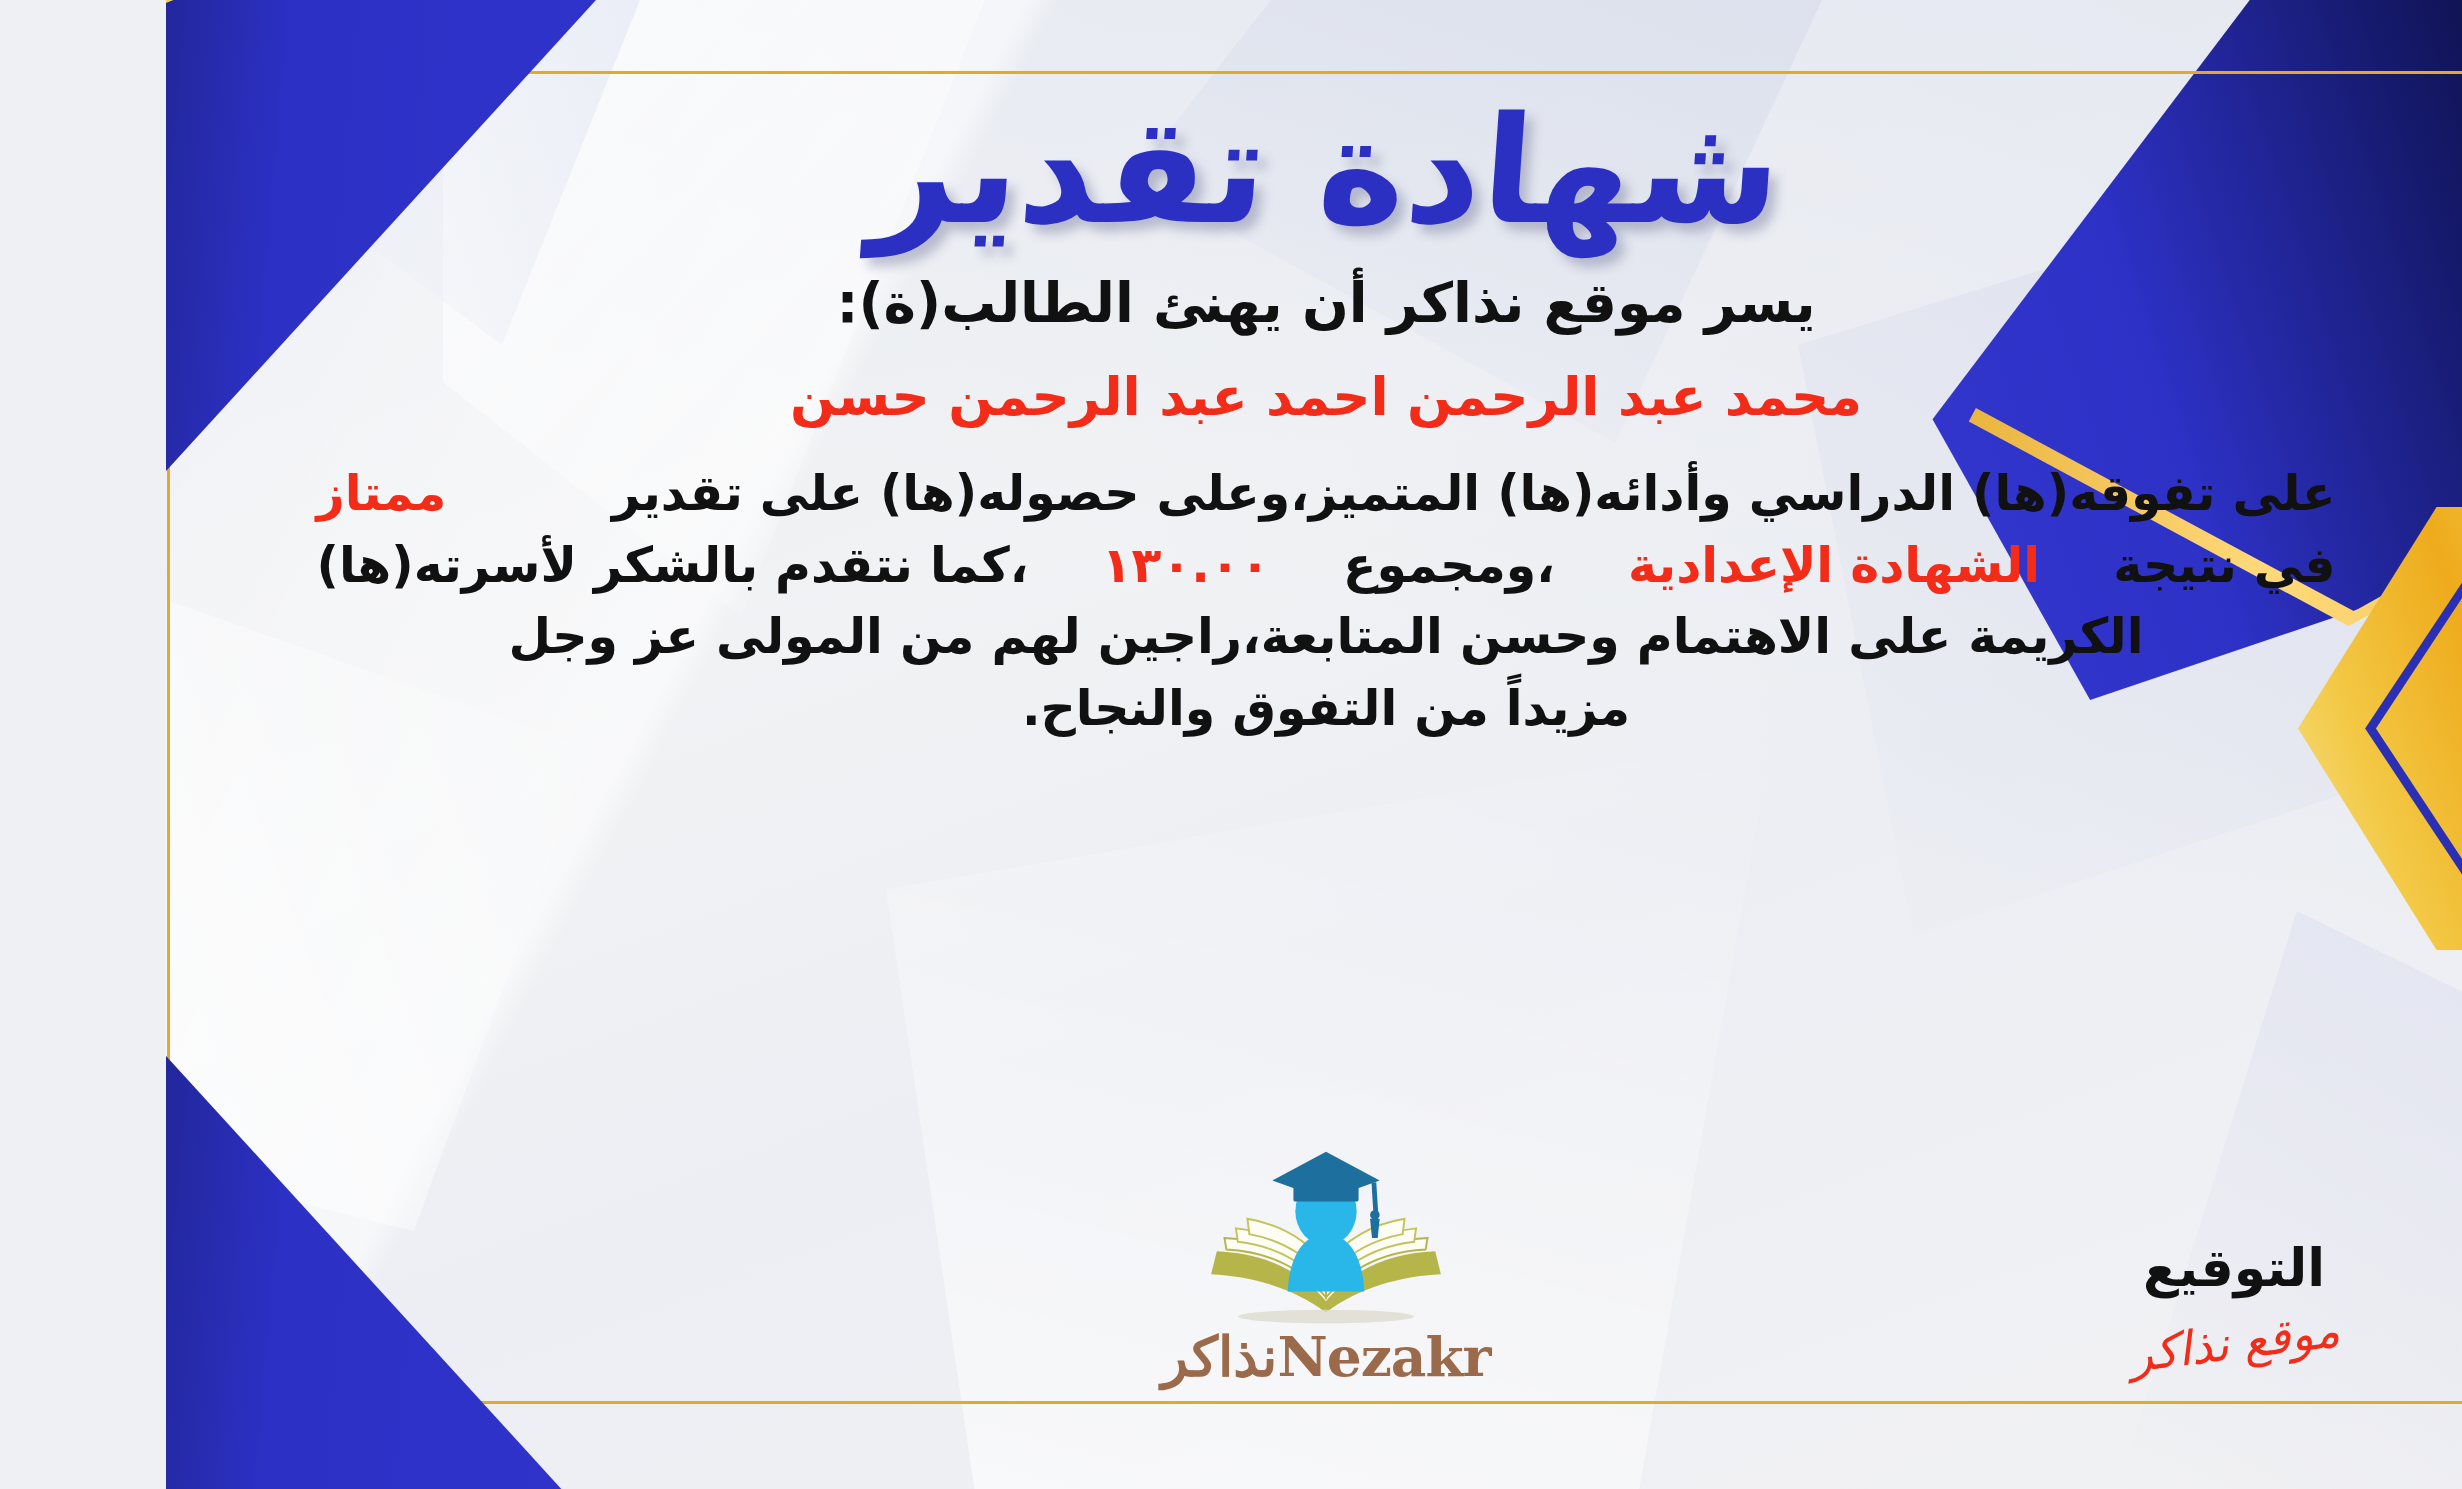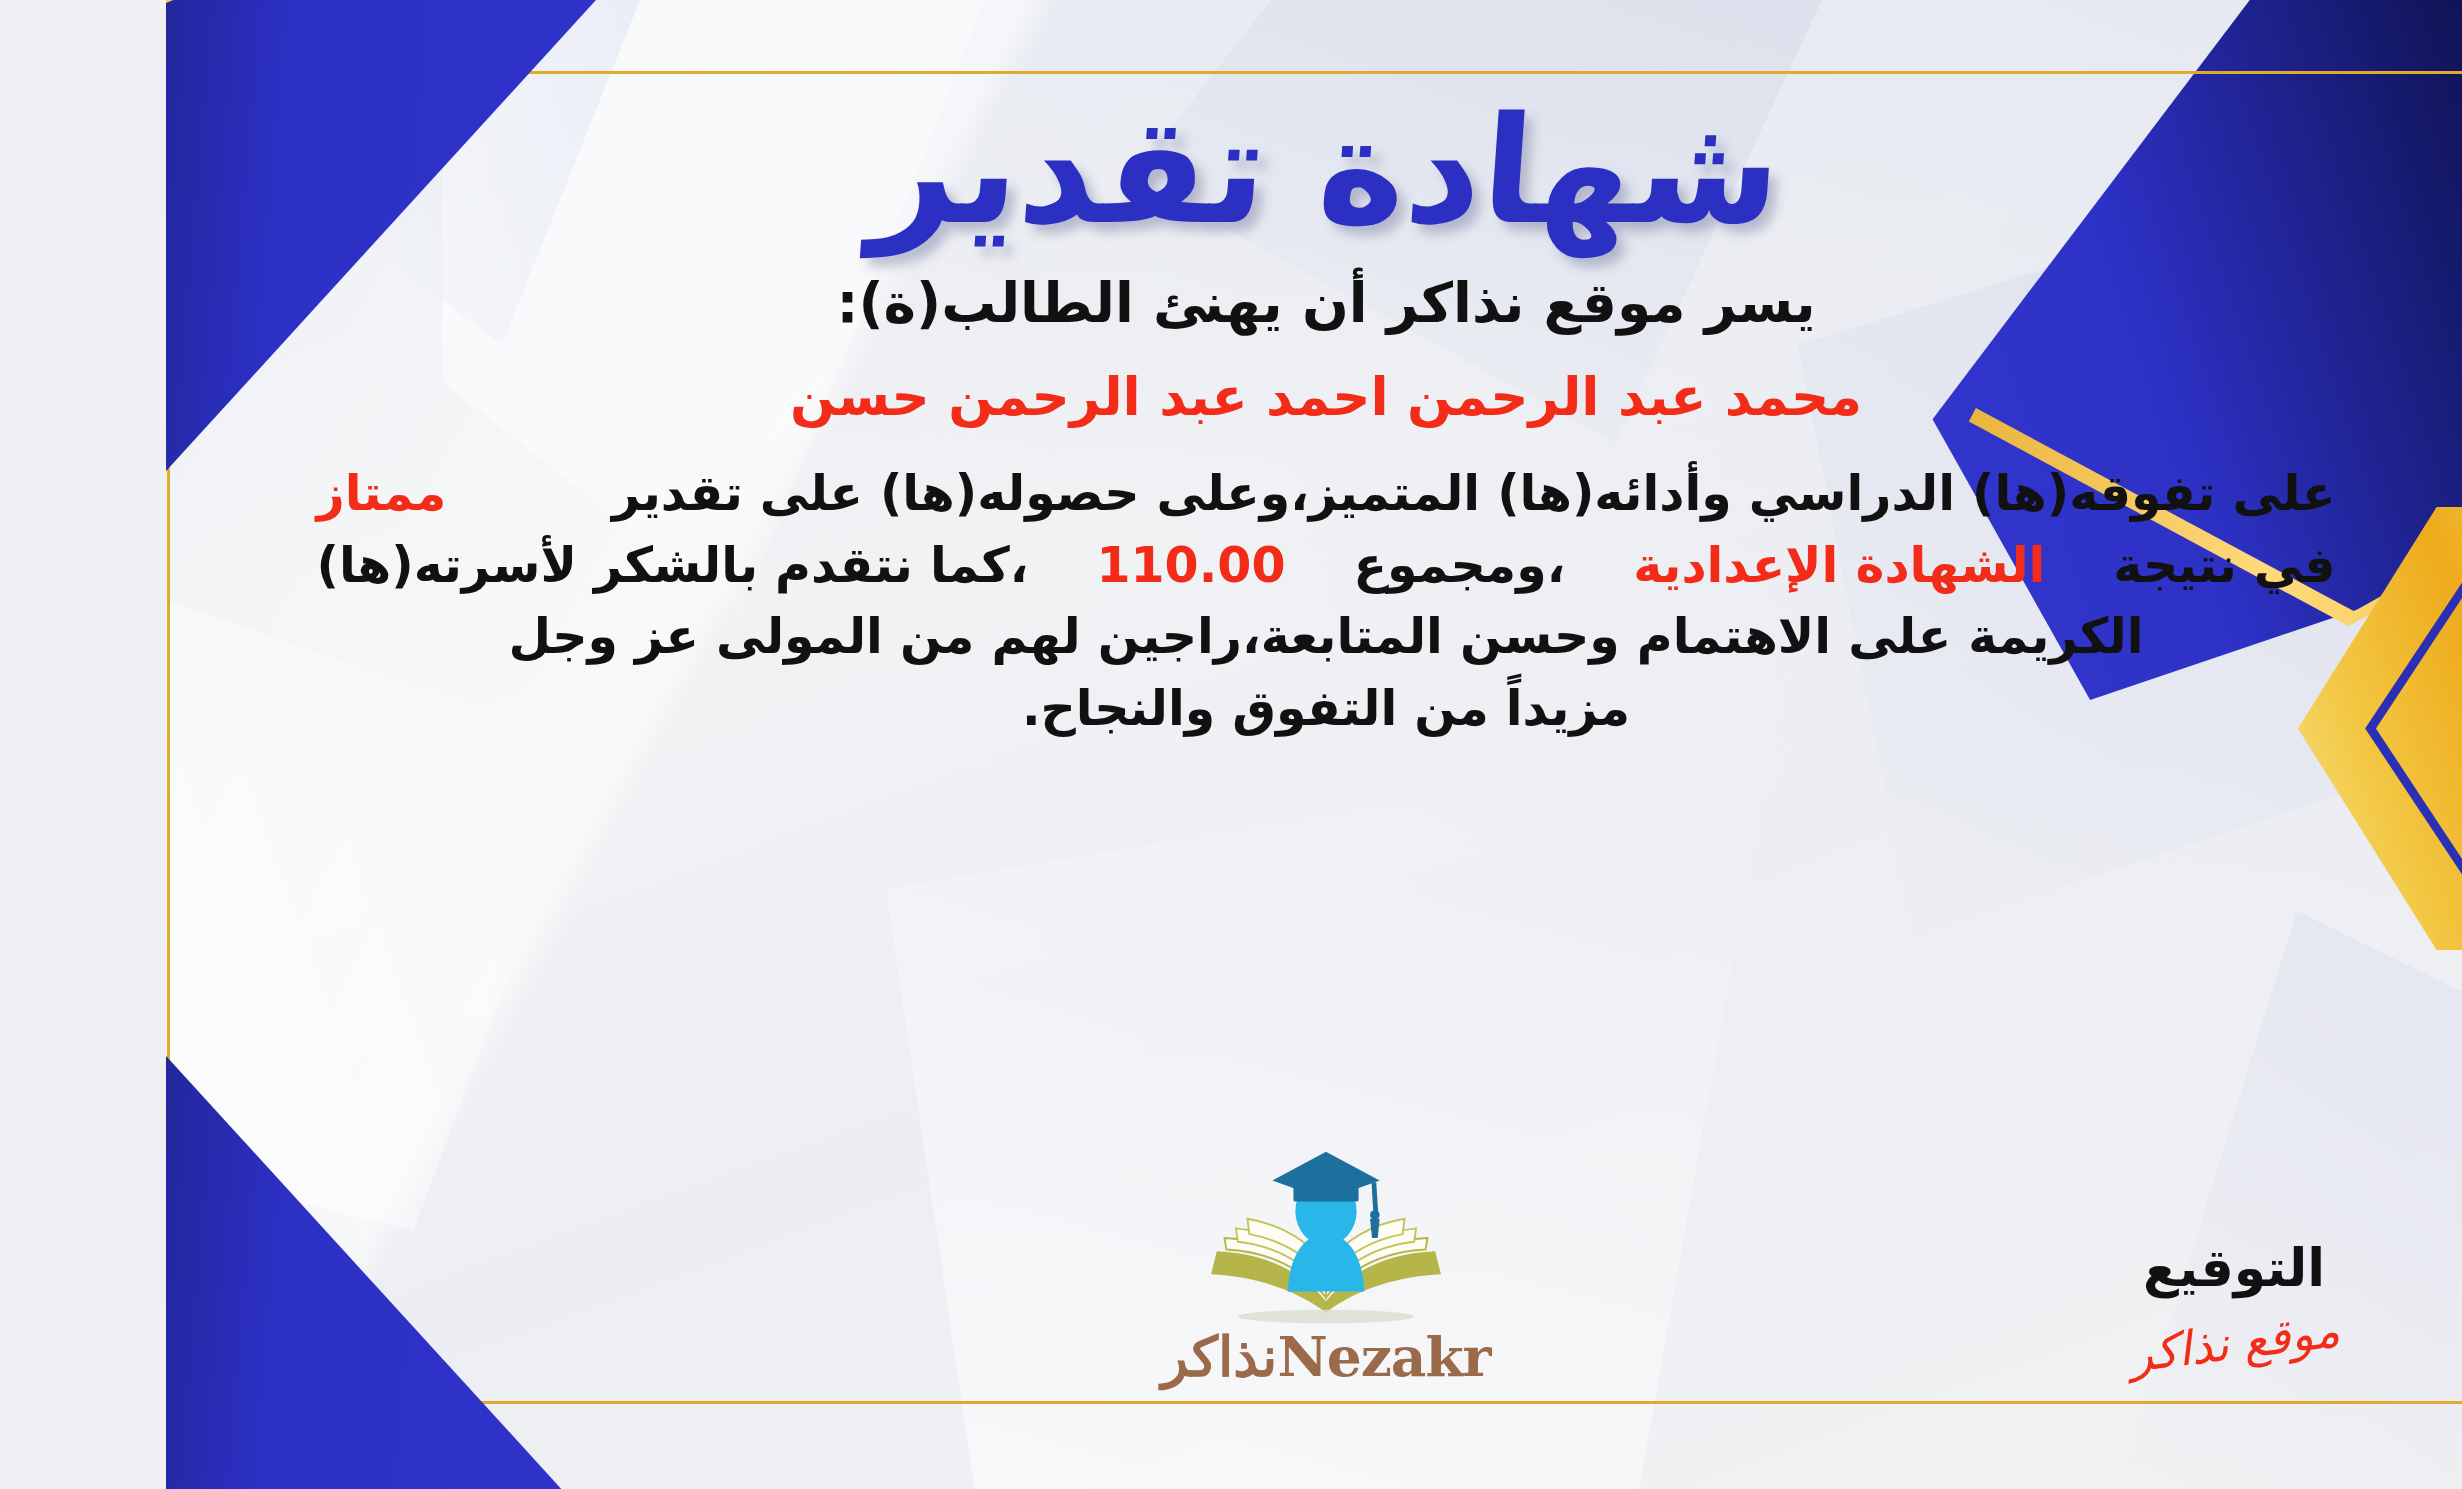--- a/index.html
+++ b/index.html
@@ -283,21 +283,21 @@
 
         <span class="para-line justify">
           <span>على تفوقه(ها) الدراسي وأدائه(ها) المتميز،وعلى حصوله(ها) على تقدير</span>
           <span class="hl">ممتاز</span>
         </span>
 
         <span class="para-line justify">
           <span>في نتيجة</span>
           <span class="hl">الشهادة الإعدادية</span>
           <span>،ومجموع</span>
-          <span class="hl">110.00</span>
+          <span class="hl">١٣٠.٠٠</span>
           <span>،كما نتقدم بالشكر لأسرته(ها)</span>
         </span>
 
         <span class="para-line">الكريمة على الاهتمام وحسن المتابعة،راجين لهم من المولى عز وجل</span>
 
         <span class="para-line">مزيداً من التفوق والنجاح.</span>
 
       </div>
     </div>
 

